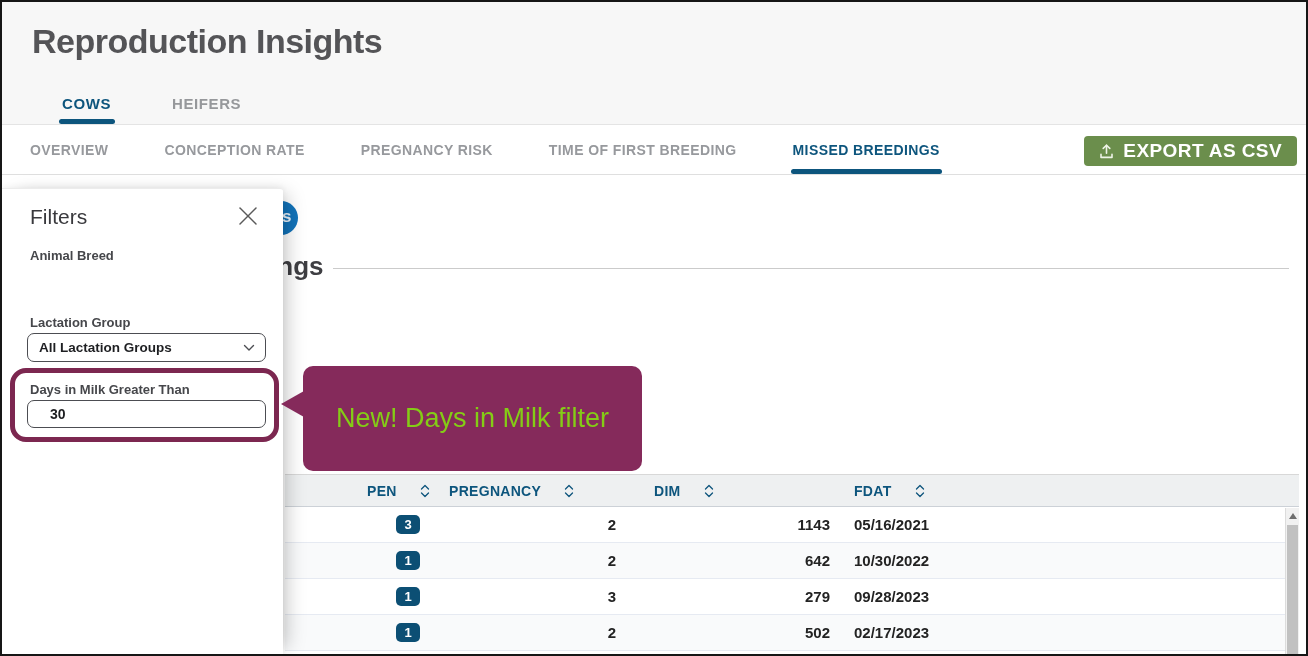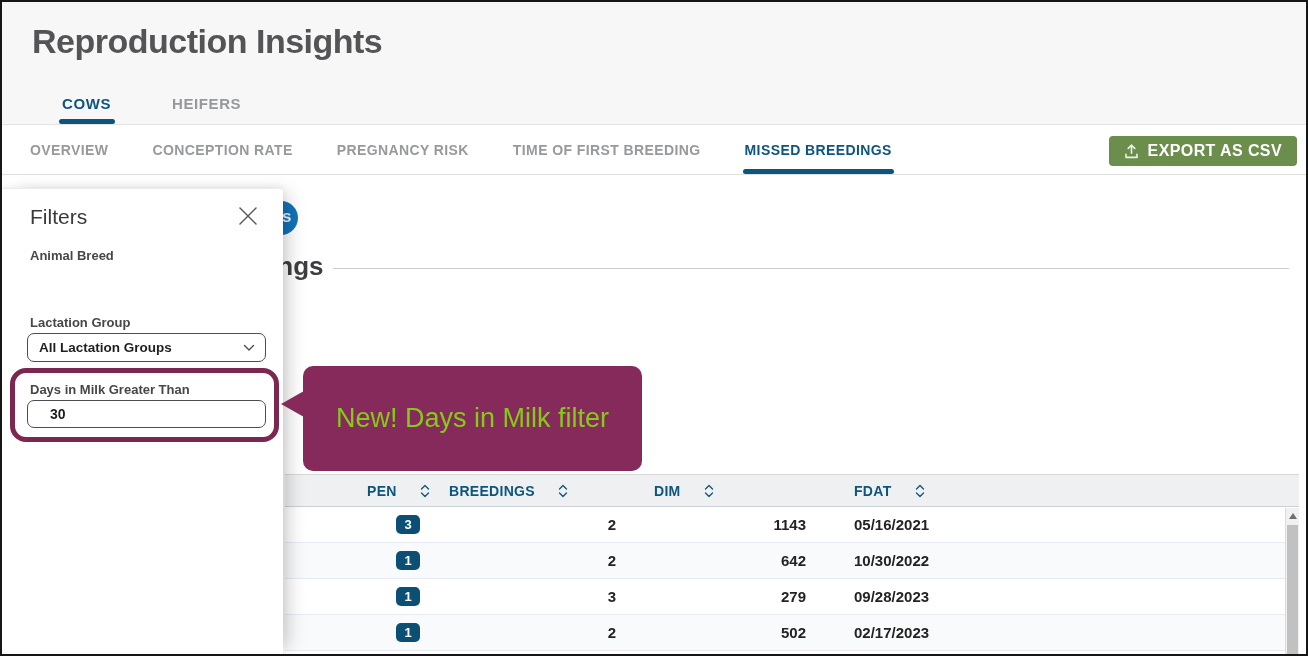--- a/index.html
+++ b/index.html
@@ -18,33 +18,33 @@
   .tab { position:absolute; top:93px; font-size:15px; font-weight:700;
     letter-spacing:0.6px; cursor:pointer; }
   .tab.cows { left:60px; color:#0d557d; }
   .tab.heifers { left:170px; color:#96989b; }
   .tab-underline { position:absolute; left:57px; top:117px; width:56px;
     height:5px; border-radius:3px; background:#0d557d; }
 
   
   .subbar { position:absolute; left:0; top:124px; width:100%; height:49px;
     background:#fff; border-bottom:1px solid #dfdfdf; display:flex;
-    align-items:center; padding-left:28px; gap:44px; }
+    align-items:center; padding-left:28px; gap:56px; }
   .subtab { font-size:14px; font-weight:700; letter-spacing:0.4px;
     color:#97999d; position:relative; height:49px; line-height:49px;
     cursor:pointer; white-space:nowrap; }
   .subtab.active { color:#0d557d; }
   .subtab.active::after { content:""; position:absolute; left:-2px; right:-2px;
     bottom:1px; height:5px; border-radius:3px; background:#0d557d; }
 
   .export-btn { position:absolute; right:9px; top:10px; height:30px;
     display:flex; align-items:center; gap:9px; padding:0 15px;
     background:#6b8e4c; border:none; border-radius:4px; color:#fff;
     font-family:"Liberation Sans", sans-serif;
-    font-size:16px; font-weight:700; letter-spacing:0.4px; cursor:pointer;text-align:center; }
+    font-size:19px; font-weight:700; letter-spacing:0.4px; cursor:pointer;text-align:center; }
 
   
   .circle-badge { position:absolute; left:262px; top:199px; width:34px;
     height:34px; border-radius:50%; background:#1273ba; z-index:1; }
   .circle-badge span { position:absolute; left:18px; top:6px; color:#eaf3fb;
     font-size:17px; font-weight:700; }
   .section-title { position:absolute; left:99px; top:249px; font-size:26px;
     font-weight:700; color:#3e3e42; z-index:1; white-space:nowrap; }
   .section-divider { position:absolute; left:331px; top:266px;
     width:calc(100% - 348px); height:1px; background:#cbcbcb; z-index:1; }
@@ -59,21 +59,21 @@
     font-weight:700; letter-spacing:0.3px; color:#0d557d; cursor:pointer; }
   .trow { display:grid; grid-template-columns:82px 82px 205px 200px 1fr;
     height:36px; align-items:center; border-bottom:1px solid #e6eaf2;
     background:#fff; }
   .trow.alt { background:#f9fafb; }
   .pen-badge { justify-self:center; min-width:24px; height:19px; padding:0 5px;
     border-radius:5px; background:#0c4f74; color:#fff; font-size:13px;
     font-weight:700; display:flex; align-items:center; justify-content:center; }
   .cell { font-size:15px; font-weight:700; color:#232323; }
   .cell.lact { justify-self:end; padding-right:38px; }
-  .cell.dim  { justify-self:end; padding-right:48px; }
+  .cell.dim  { justify-self:end; padding-right:24px; }
   .cell.fdat { justify-self:start; }
 
   .vscroll { position:absolute; right:0; top:34px; bottom:0; width:14px;
     background:#f1f1f1; border-left:1px solid #dcdcdc; }
   .vscroll .up { height:16px; display:flex; align-items:center;
     justify-content:center; cursor:pointer; }
   .vscroll .up i { width:0; height:0; border-left:4px solid transparent;
     border-right:4px solid transparent; border-bottom:6px solid #6e6e6e; }
   .vscroll .thumb { position:absolute; left:1px; right:1px; top:17px;
     bottom:0; background:#c1c1c1; cursor:grab; }
@@ -157,21 +157,21 @@
       <div class="th">
         <span>PEN</span>
         <span>
           <svg width="10" height="14" viewBox="0 0 10 14" fill="none" stroke="#0d557d" stroke-width="1.3" stroke-linecap="round" stroke-linejoin="round">
               <path d="M1.5 5 L5 1.5 L8.5 5"></path>
               <path d="M1.5 9 L5 12.5 L8.5 9"></path>
             </svg>
         </span>
       </div>
       <div class="th">
-        <span>BREEDINGS</span>
+        <span>PREGNANCY</span>
         <span>
           <svg width="10" height="14" viewBox="0 0 10 14" fill="none" stroke="#0d557d" stroke-width="1.3" stroke-linecap="round" stroke-linejoin="round">
               <path d="M1.5 5 L5 1.5 L8.5 5"></path>
               <path d="M1.5 9 L5 12.5 L8.5 9"></path>
             </svg>
         </span>
       </div>
       <div class="th">
         <span>DIM</span>
         <span>

